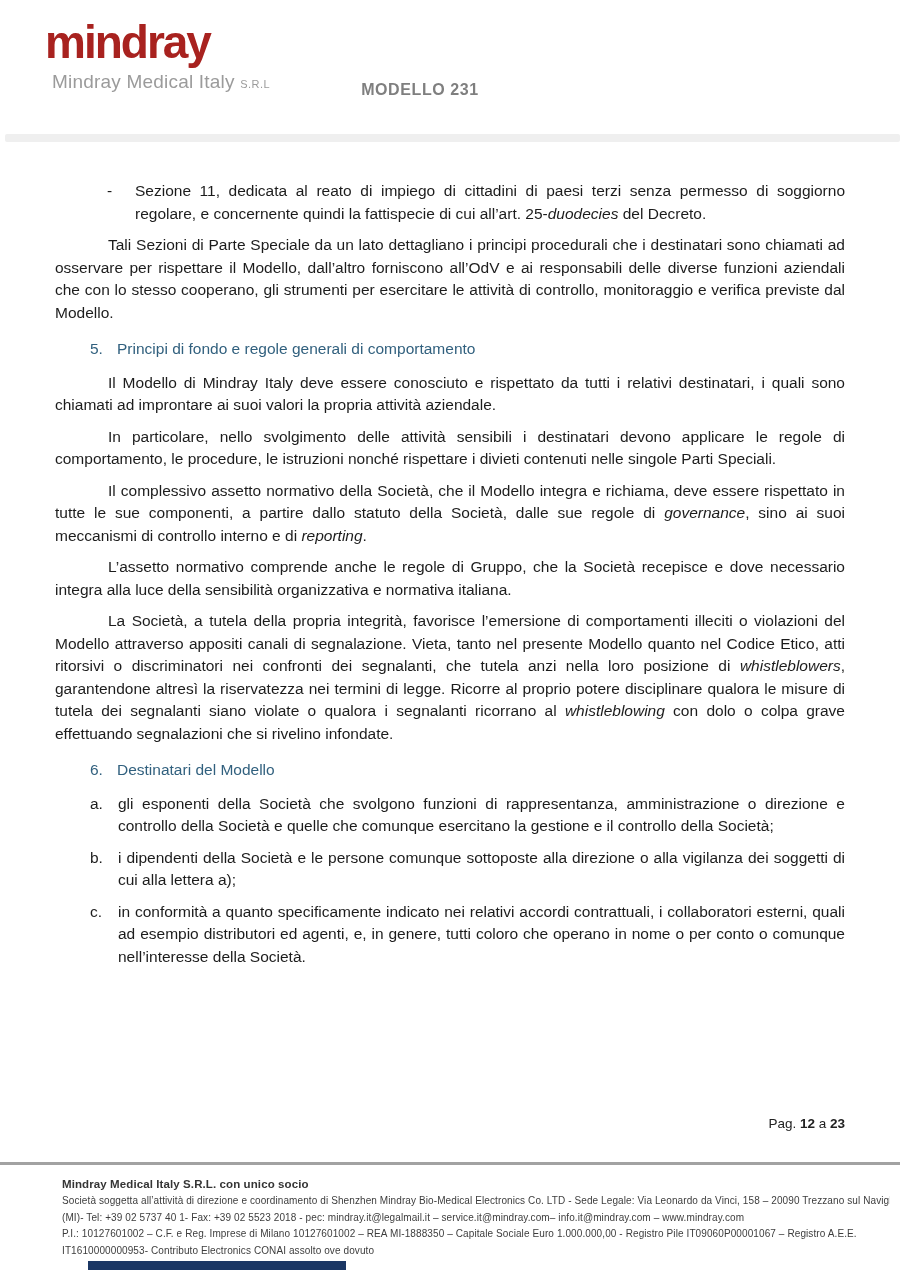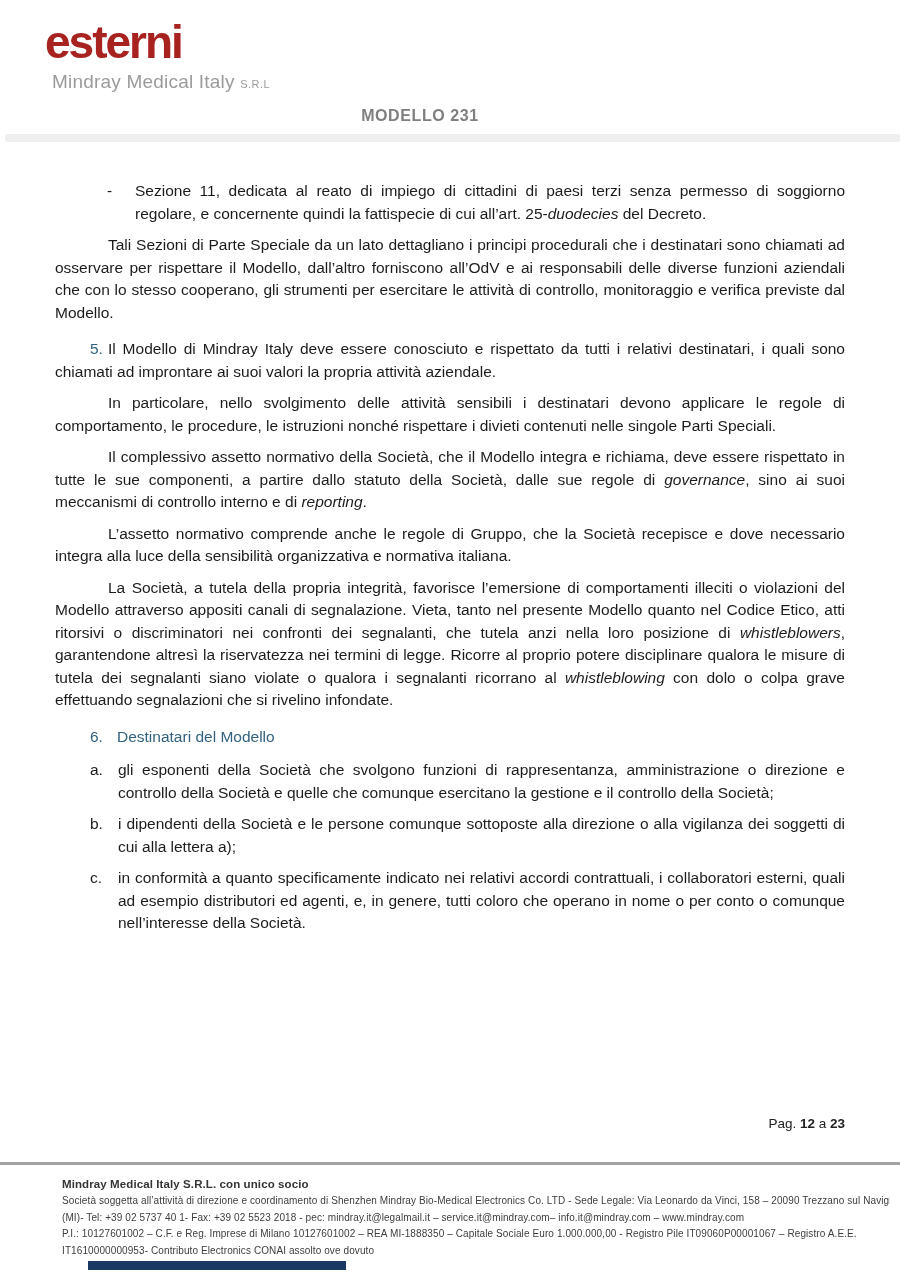--- a/index.html
+++ b/index.html
@@ -12,21 +12,21 @@
     overflow:hidden;
   }
   
   .logo{position:absolute;left:45px;top:20px;}
   .logo-word{
     font-size:46px;font-weight:700;letter-spacing:-2px;
     color:var(--brand-red);line-height:44px;
   }
   .logo-sub{color:#9b9b9b;font-size:19px;letter-spacing:0.2px;margin-top:7px;padding-left:7px;}
   .logo-sub .srl{font-size:11px;letter-spacing:0.5px;}
-  .doc-title-wrap{position:absolute;left:0;top:107px;width:840px;text-align:center;}
+  .doc-title-wrap{position:absolute;left:0;top:81px;width:840px;text-align:center;}
   .doc-title{
     color:var(--title-gray);font-size:16px;font-weight:700;letter-spacing:0.6px;
   }
   .header-band{position:absolute;left:5px;right:0;top:134px;height:8px;background:var(--band-gray);border-radius:2px;}
   
   .content{
     position:absolute;left:55px;top:180px;width:790px;
     font-size:15.5px;line-height:22.5px;
     text-align:justify;
     hyphens:none;
@@ -56,36 +56,36 @@
   .footer-line.first{font-size:11.5px;font-weight:700;line-height:18px;color:#353535;}
   .bottom-bar{position:absolute;left:88px;top:1261px;width:258px;height:9px;background:var(--accent-navy);}
 </style>
 </head>
 <body>
 
 <div class="page">
 
   <header>
     <div class="logo">
-      <div class="logo-word">esterni</div>
+      <div class="logo-word">mindray</div>
       <div class="logo-sub">
         <span>Mindray Medical Italy</span>
         <span class="srl">S.R.L</span>
       </div>
     </div>
     <div class="doc-title-wrap">
       <span class="doc-title">MODELLO 231</span>
     </div>
     <div class="header-band"></div>
   </header>
 
   <main class="content">
       <div class="block bullet"><span class="marker">-</span><span>Sezione 11, dedicata al reato di impiego di cittadini di paesi terzi senza permesso di soggiorno regolare, e concernente quindi la fattispecie di cui all’art. 25-</span><span class="it">duodecies</span><span> del Decreto.</span></div>
       <div class="block para"><span>Tali Sezioni di Parte Speciale da un lato dettagliano i principi procedurali che i destinatari sono chiamati ad osservare per rispettare il Modello, dall’altro forniscono all’OdV e ai responsabili delle diverse funzioni aziendali che con lo stesso cooperano, gli strumenti per esercitare le attività di controllo, monitoraggio e verifica previste dal Modello.</span></div>
-      <div class="block heading"><span class="marker">5.</span></div>
+      <div class="block heading"><span class="marker">5.</span><span>Principi di fondo e regole generali di comportamento</span></div>
       <div class="block para"><span>Il Modello di Mindray Italy deve essere conosciuto e rispettato da tutti i relativi destinatari, i quali sono chiamati ad improntare ai suoi valori la propria attività aziendale.</span></div>
       <div class="block para"><span>In particolare, nello svolgimento delle attività sensibili i destinatari devono applicare le regole di comportamento, le procedure, le istruzioni nonché rispettare i divieti contenuti nelle singole Parti Speciali.</span></div>
       <div class="block para"><span>Il complessivo assetto normativo della Società, che il Modello integra e richiama, deve essere rispettato in tutte le sue componenti, a partire dallo statuto della Società, dalle sue regole di </span><span class="it">governance</span><span>, sino ai suoi meccanismi di controllo interno e di </span><span class="it">reporting</span><span>.</span></div>
       <div class="block para"><span>L’assetto normativo comprende anche le regole di Gruppo, che la Società recepisce e dove necessario integra alla luce della sensibilità organizzativa e normativa italiana.</span></div>
       <div class="block para"><span>La Società, a tutela della propria integrità, favorisce l’emersione di comportamenti illeciti o violazioni del Modello attraverso appositi canali di segnalazione. Vieta, tanto nel presente Modello quanto nel Codice Etico, atti ritorsivi o discriminatori nei confronti dei segnalanti, che tutela anzi nella loro posizione di </span><span class="it">whistleblowers</span><span>, garantendone altresì la riservatezza nei termini di legge. Ricorre al proprio potere disciplinare qualora le misure di tutela dei segnalanti siano violate o qualora i segnalanti ricorrano al </span><span class="it">whistleblowing</span><span> con dolo o colpa grave effettuando segnalazioni che si rivelino infondate.</span></div>
       <div class="block heading"><span class="marker">6.</span><span>Destinatari del Modello</span></div>
       <div class="block alpha"><span class="marker">a.</span><span>gli esponenti della Società che svolgono funzioni di rappresentanza, amministrazione o direzione e controllo della Società e quelle che comunque esercitano la gestione e il controllo della Società;</span></div>
       <div class="block alpha"><span class="marker">b.</span><span>i dipendenti della Società e le persone comunque sottoposte alla direzione o alla vigilanza dei soggetti di cui alla lettera a);</span></div>
       <div class="block alpha"><span class="marker">c.</span><span>in conformità a quanto specificamente indicato nei relativi accordi contrattuali, i collaboratori esterni, quali ad esempio distributori ed agenti, e, in genere, tutti coloro che operano in nome o per conto o comunque nell’interesse della Società.</span></div>
     </main>

